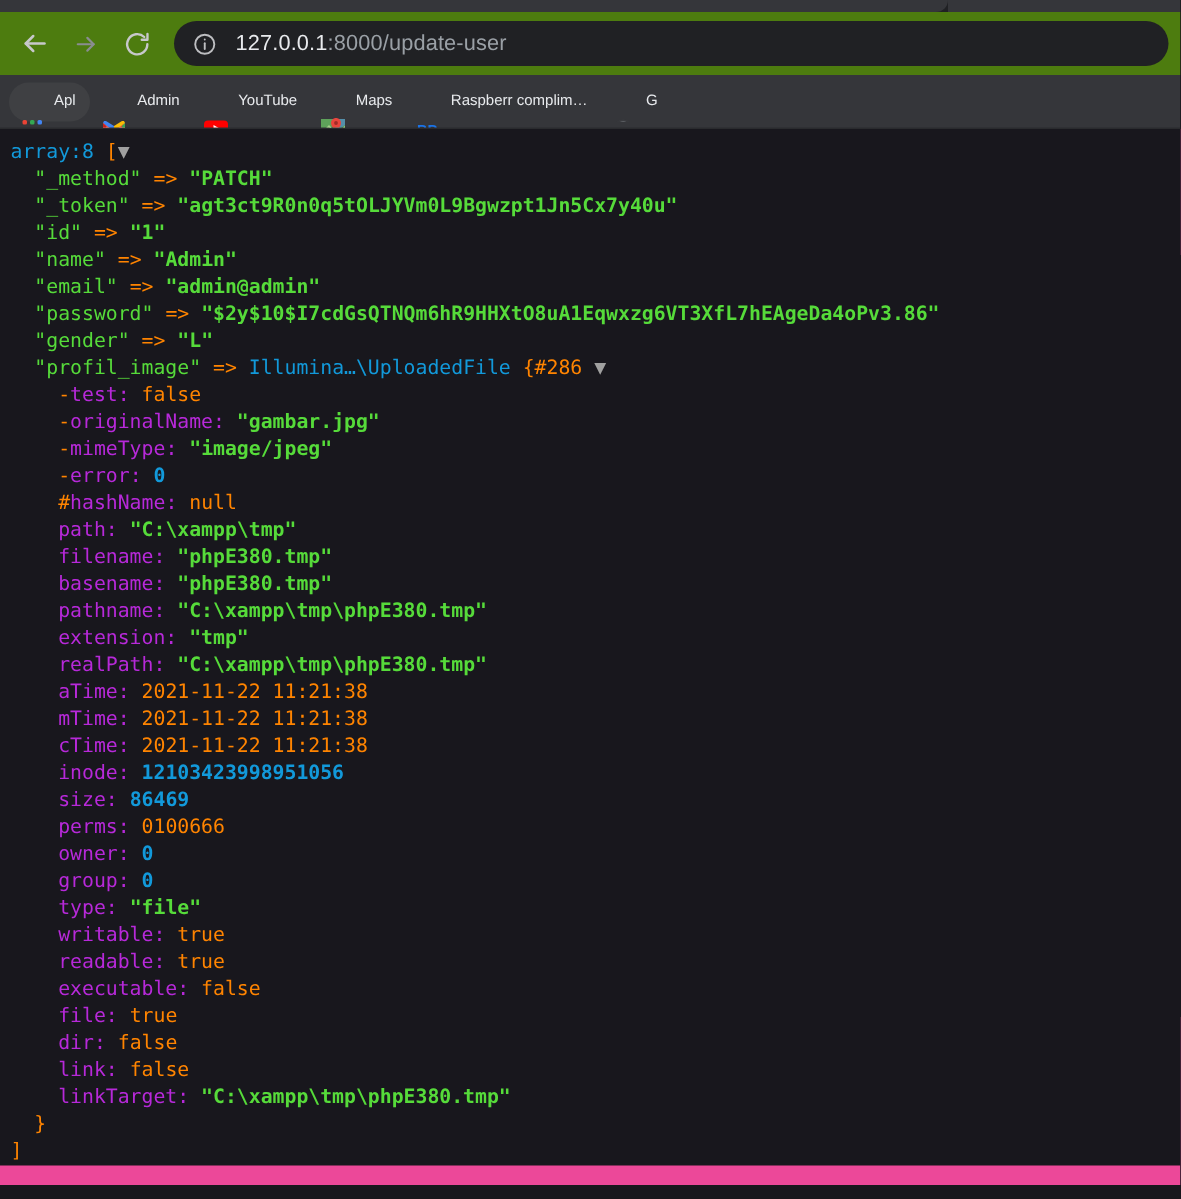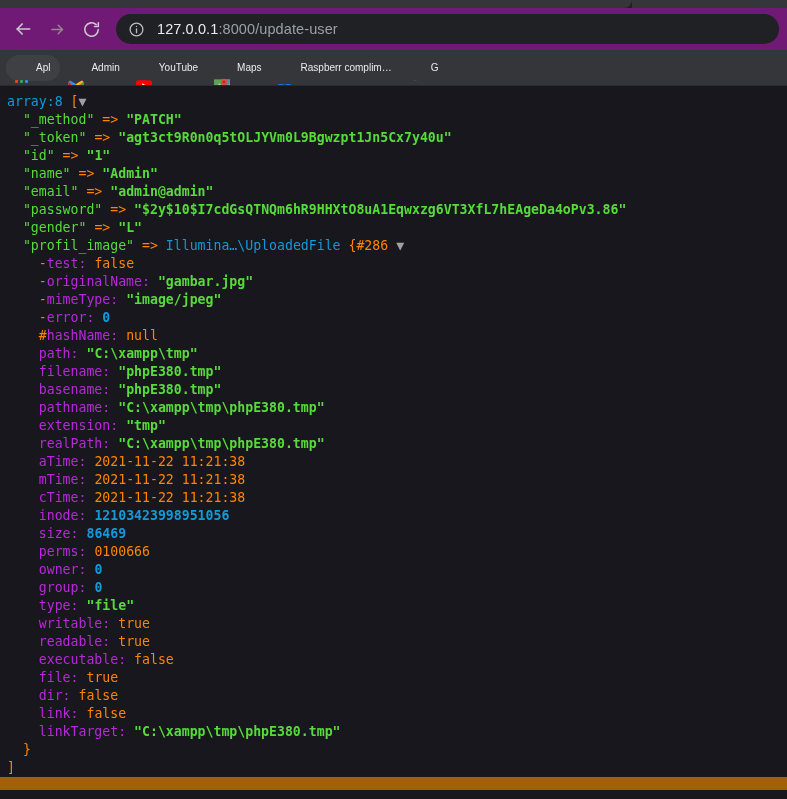--- a/index.html
+++ b/index.html
@@ -28,21 +28,21 @@
   }
   .tabstrip .tab-right-fill {
     position: absolute;
     right: 0; top: 0;
     width: 155px; height: 8px;
     background: #35363a;
   }
 
   .toolbar {
     height: 42px;
-    background: #701a75;
+    background: #4d7c0f;
     display: flex;
     align-items: center;
     padding: 0 8px;
   }
   .navbtn {
     width: 30px; height: 30px;
     border-radius: 50%;
     display: flex; align-items: center; justify-content: center;
     color: #c7c8cb;
     flex: 0 0 auto;
@@ -105,21 +105,21 @@
     color: #e8eaed;
   }
   .bm.clipped { overflow: hidden; }
 
   
   .appsgrid { display: grid; grid-template-columns: repeat(3,3px); grid-template-rows: repeat(3,3px); gap: 2px; }
   .appsgrid i { display:block; width:3px; height:3px; border-radius:1px; }
 
   
   .page {
-    background: #a16207;
+    background: #ec4899;
     height: 704px;
     width: 787px;
     padding: 0;
   }
   .dump {
     font-family: "DejaVu Sans Mono", "Liberation Mono", monospace;
     font-size: 13.2px;
     line-height: 18px;
     color: #c9d1d9;
     padding: 7px 0 0 7px;

